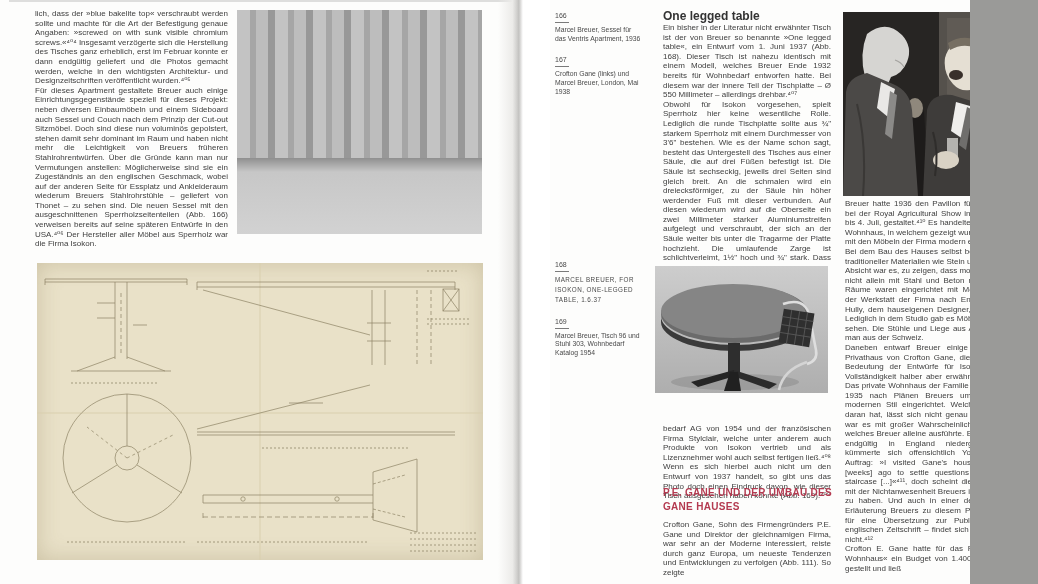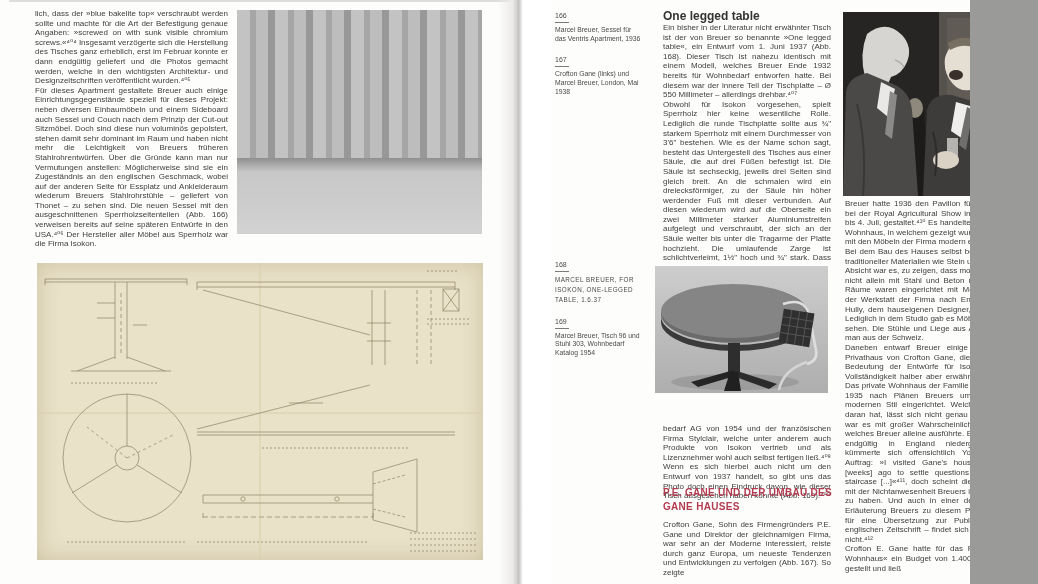--- a/index.html
+++ b/index.html
@@ -179,21 +179,21 @@
       </svg>
     </div>
 
     <div class="abs col1-lower bodytext">
       <p>bedarf AG von 1954 und der französischen Firma Stylclair, welche unter anderem auch Produkte von Isokon vertrieb und als Lizenznehmer wohl auch selbst fertigen ließ.⁴⁰⁸ Wenn es sich hierbei auch nicht um den Entwurf von 1937 handelt, so gibt uns das Photo doch einen Eindruck davon, wie dieser Tisch ausgesehen haben könnte (Abb. 169).⁴⁰⁹</p>
     </div>
 
     <div class="abs red-head">P.E. GANE UND DER UMBAU DES GANE HAUSES</div>
 
     <div class="abs s2-intro bodytext">
-      <p>Crofton Gane, Sohn des Firmengründers P.E. Gane und Direktor der gleichnamigen Firma, war sehr an der Moderne interessiert, reiste durch ganz Europa, um neueste Tendenzen und Entwicklungen zu verfolgen (Abb. 167). So zeigte</p>
+      <p>Crofton Gane, Sohn des Firmengründers P.E. Gane und Direktor der gleichnamigen Firma, war sehr an der Moderne interessiert, reiste durch ganz Europa, um neueste Tendenzen und Entwicklungen zu verfolgen (Abb. 111). So zeigte</p>
     </div>
 
     <div class="figure fig-men">
       <svg width="188" height="184" viewBox="0 0 188 184">
         <rect width="188" height="184" fill="#272523"></rect>
         <rect x="96" y="0" width="92" height="126" fill="#55514c"></rect>
         <rect x="104" y="6" width="76" height="112" fill="#605b55"></rect>
         <path d="M150,6 v112" stroke="#3f3b37" stroke-width="2"></path>
 
         <path d="M62,100 q9,-14 19,-1 l5,85 h-30 z" fill="#1d1b1a"></path>

